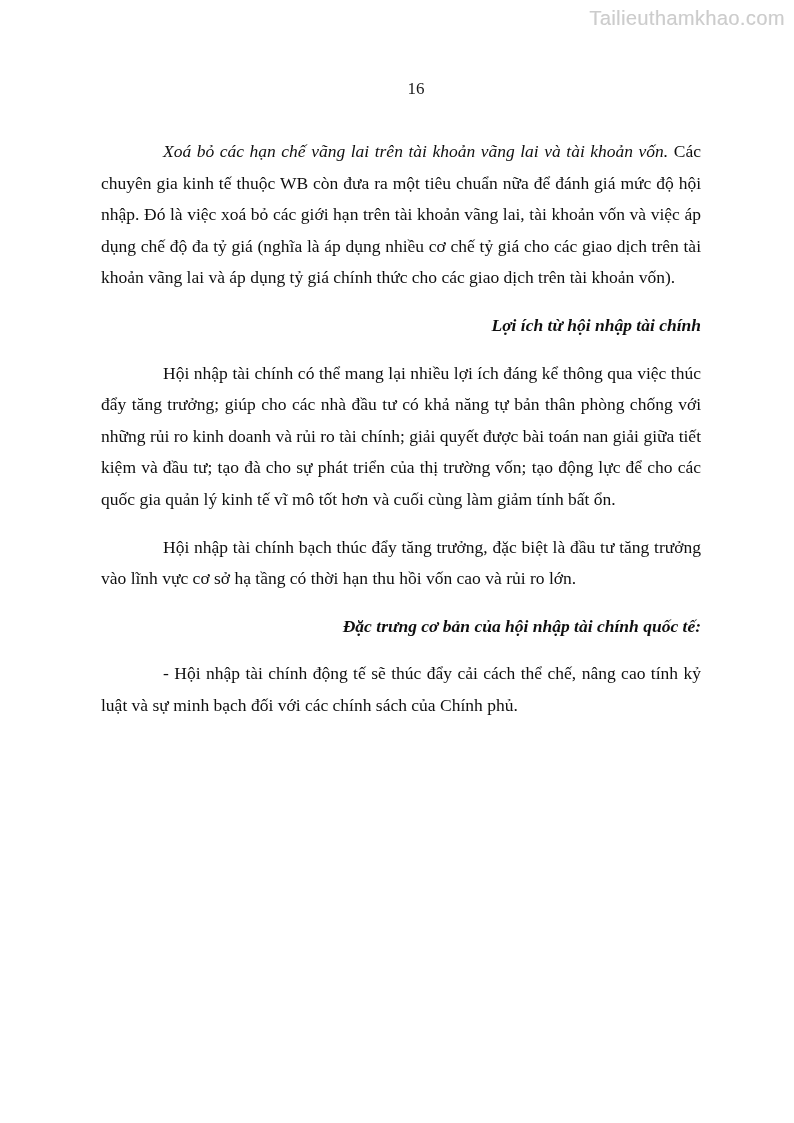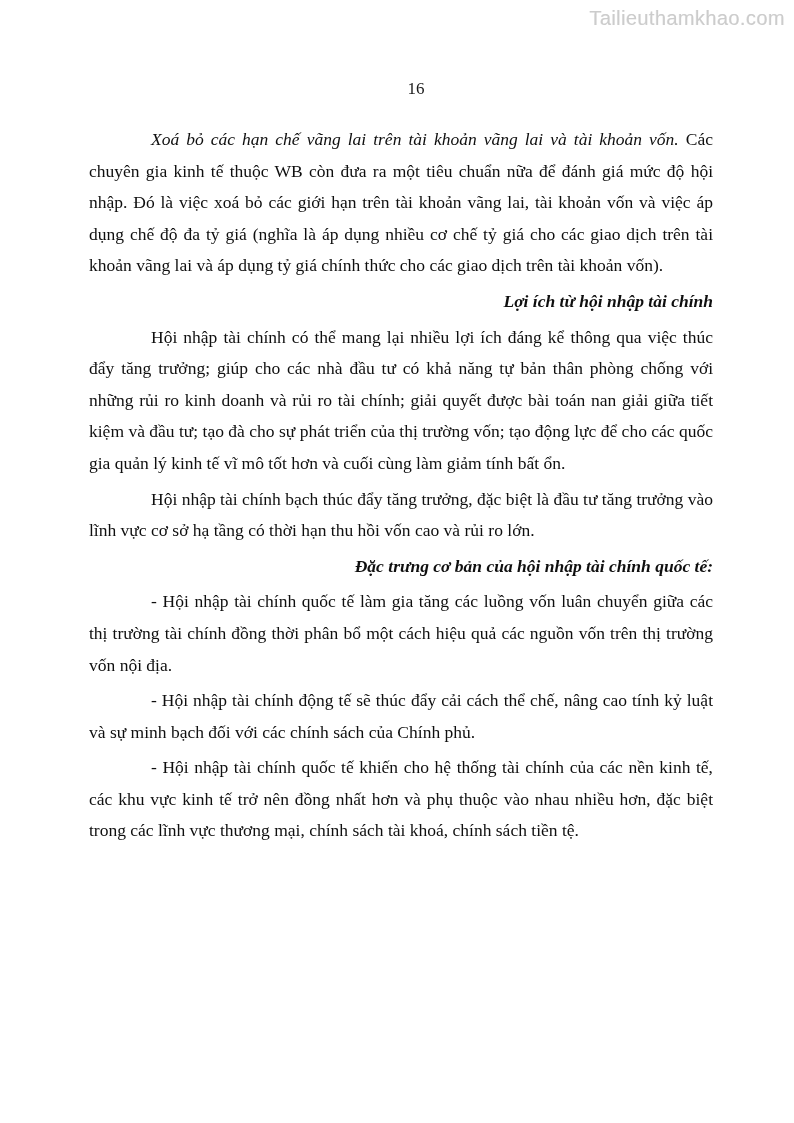--- a/index.html
+++ b/index.html
@@ -41,21 +41,21 @@
     position: absolute;
     top: 120px;
     left: 85px;
     width: 632px;
     font-size: 17.5px;
     line-height: 31.6px;
     text-align: justify;
     color: #0f0f0f;
   }
   .content p {
-    margin: 4px;
+    margin: 16px;
     padding: 0;
     text-indent: 62px;
   }
   .content p.heading {
     font-weight: bold;
     font-style: italic;
     text-align: right;
   }
   .lead-italic {
     font-style: italic;
@@ -77,21 +77,19 @@
     </p>
 
     <p class="heading">Lợi ích từ hội nhập tài chính</p>
 
     <p>Hội nhập tài chính có thể mang lại nhiều lợi ích đáng kể thông qua việc thúc đẩy tăng trưởng; giúp cho các nhà đầu tư có khả năng tự bản thân phòng chống với những rủi ro kinh doanh và rủi ro tài chính; giải quyết được bài toán nan giải giữa tiết kiệm và đầu tư; tạo đà cho sự phát triển của thị trường vốn; tạo động lực để cho các quốc gia  quản lý kinh tế vĩ mô tốt hơn và cuối cùng làm giảm tính bất ổn.</p>
 
     <p>Hội nhập tài chính bạch thúc đẩy tăng trưởng, đặc biệt là đầu tư tăng trưởng vào lĩnh vực cơ sở hạ tầng có thời hạn thu hồi vốn cao  và rủi ro lớn.</p>
 
     <p class="heading">Đặc trưng cơ bản của hội nhập tài chính quốc tế:</p>
 
-    <p>- Hội nhập tài chính quốc tế làm gia tăng các luồng vốn luân chuyển giữa các thị trường tài chính đồng thời phân bổ một cách hiệu quả các nguồn vốn trên thị trường vốn nội địa.</p>
 
     <p>- Hội nhập tài chính động tế sẽ thúc đẩy cải cách thể chế, nâng cao tính kỷ luật và sự minh bạch đối với các chính sách của Chính phủ.</p>
 
-    <p>- Hội nhập tài chính quốc tế khiến cho hệ thống tài chính của các nền kinh tế, các khu vực kinh tế trở nên đồng nhất hơn và phụ thuộc vào nhau nhiều hơn, đặc biệt trong các lĩnh vực thương mại, chính sách tài khoá, chính sách tiền tệ.</p>
 
 
   </div>
 </div>
 
 </body></html>

